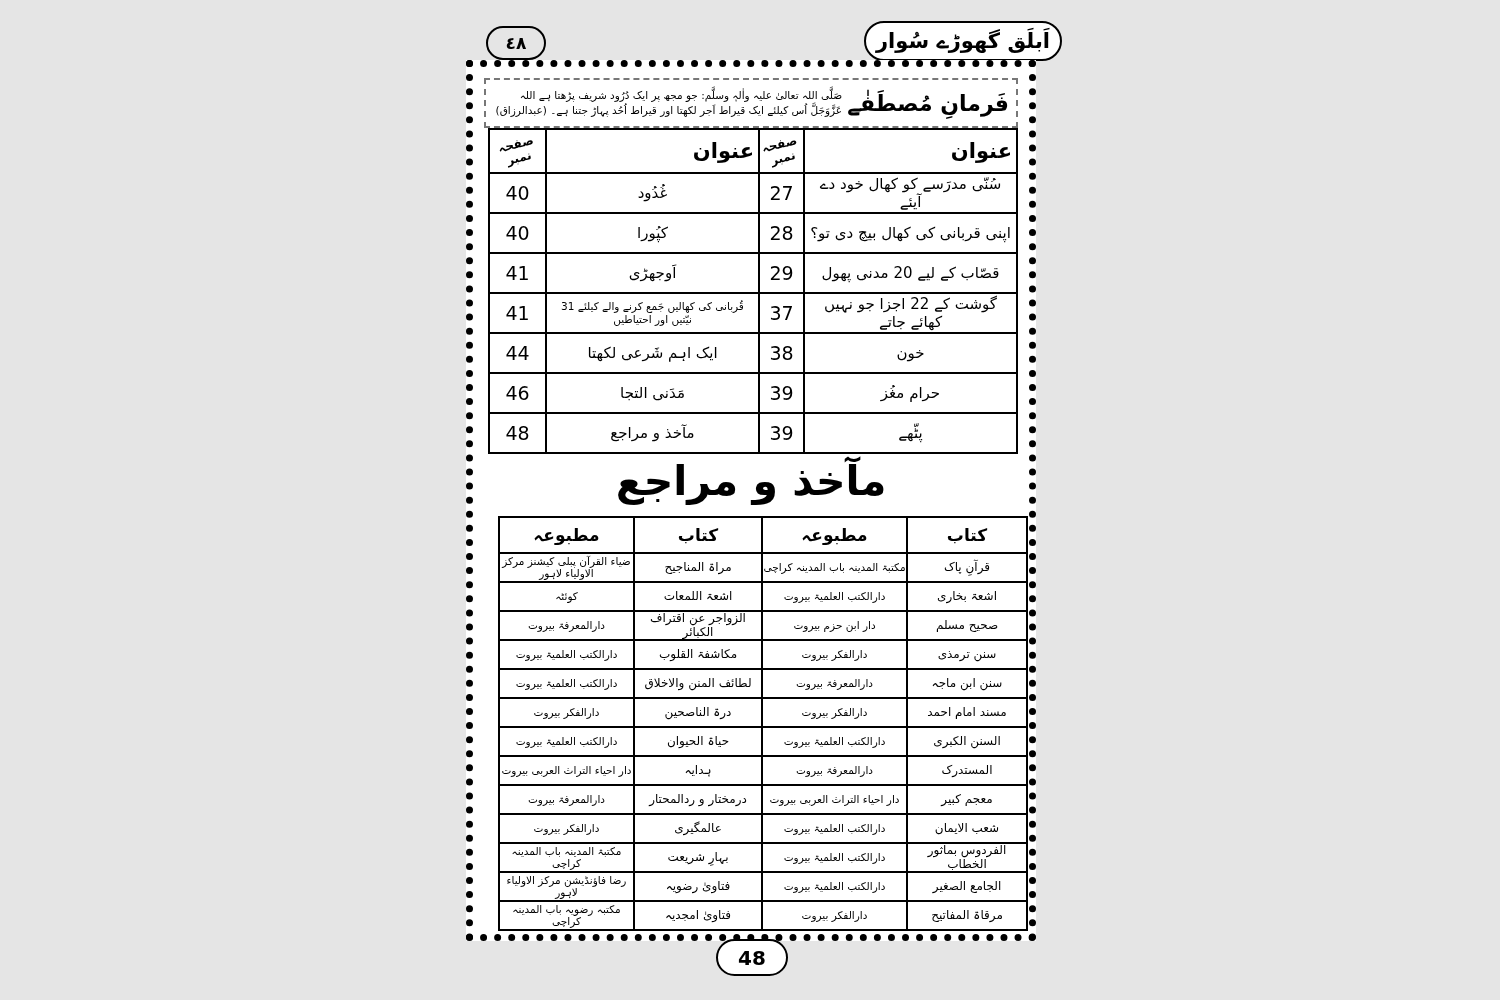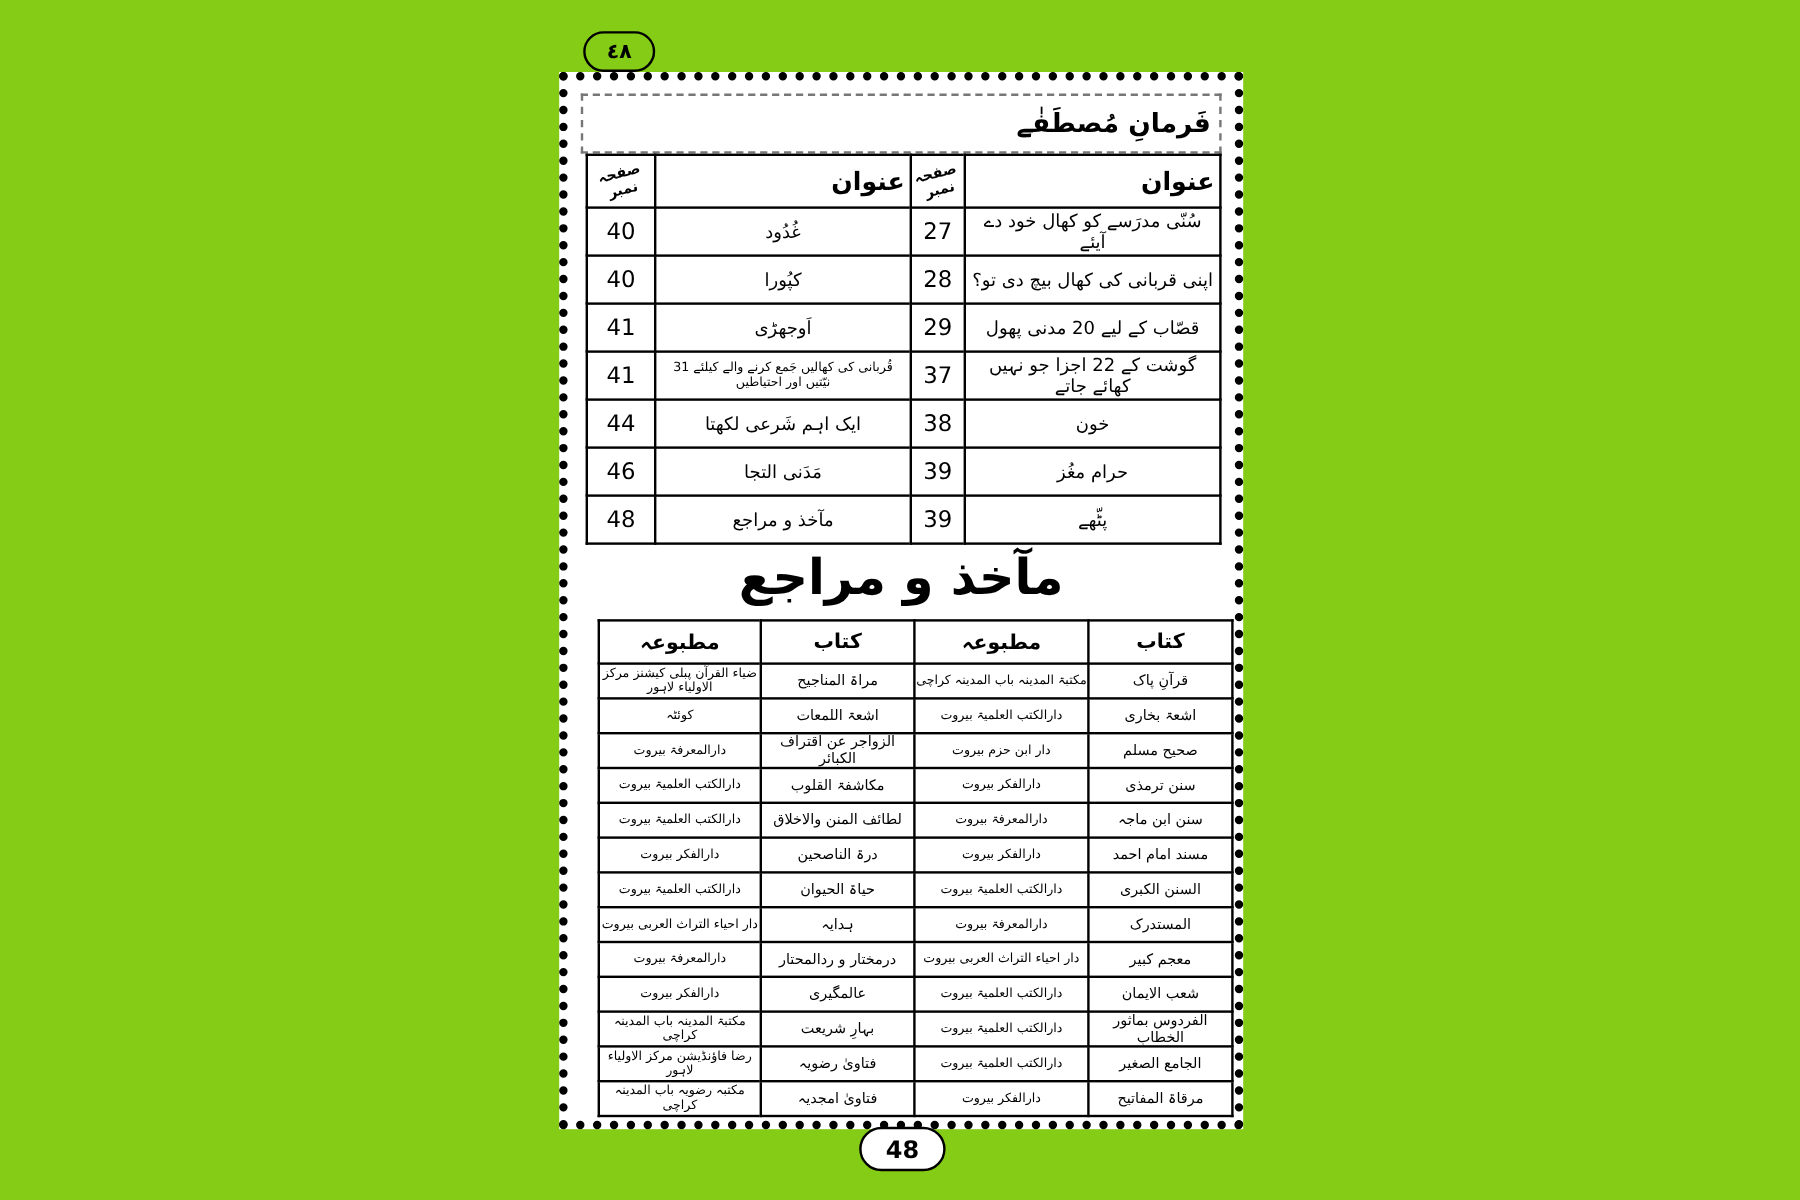--- a/index.html
+++ b/index.html
@@ -1,17 +1,17 @@
 <!DOCTYPE html>
 <html lang="ur"><head>
 <meta charset="utf-8">
 <style>
   html,body{margin:0;padding:0;background:#fff;}
   .canvas{
-    position:relative; width:1500px; height:1000px; background:#84cc16;
+    position:relative; width:1500px; height:1000px; background:#e5e5e5;
     font-family:"DejaVu Sans", sans-serif; color:#000; overflow:hidden;
   }
   
   .pagenum-top{
     position:absolute; left:486px; top:26px; width:60px; height:34px;
     border:2px solid #000; border-radius:18px; box-sizing:border-box;
     display:flex; align-items:center; justify-content:center;
     font-size:17px; font-weight:bold;
   }
   .title-cap{
@@ -68,25 +68,29 @@
 </style>
 </head>
 <body>
 
 <div class="canvas">
 
   <div class="pagenum-top">
     <span>٤٨</span>
   </div>
 
+  <div class="title-cap">
+    <span>اَبلَق گھوڑے سُوار</span>
+  </div>
 
   <div class="frame">
 
     <div class="hadith">
       <span class="lead">فَرمانِ مُصطَفٰے</span>
+      <span class="body">صَلَّی اللہ تعالیٰ علیہ واٰلہٖ وسلَّم: جو مجھ پر ایک دُرُود شریف پڑھتا ہے اللہ عَزَّوَجَلَّ اُس کیلئے ایک قیراط اَجر لکھتا اور قیراط اُحُد پہاڑ جتنا ہے۔ (عبدالرزاق)</span>
     </div>
 
     <table class="toc">
       <colgroup>
         <col style="width:213px">
           <col style="width:45px">
           <col style="width:213px">
           <col style="width:57px">
       </colgroup>
       <thead>

